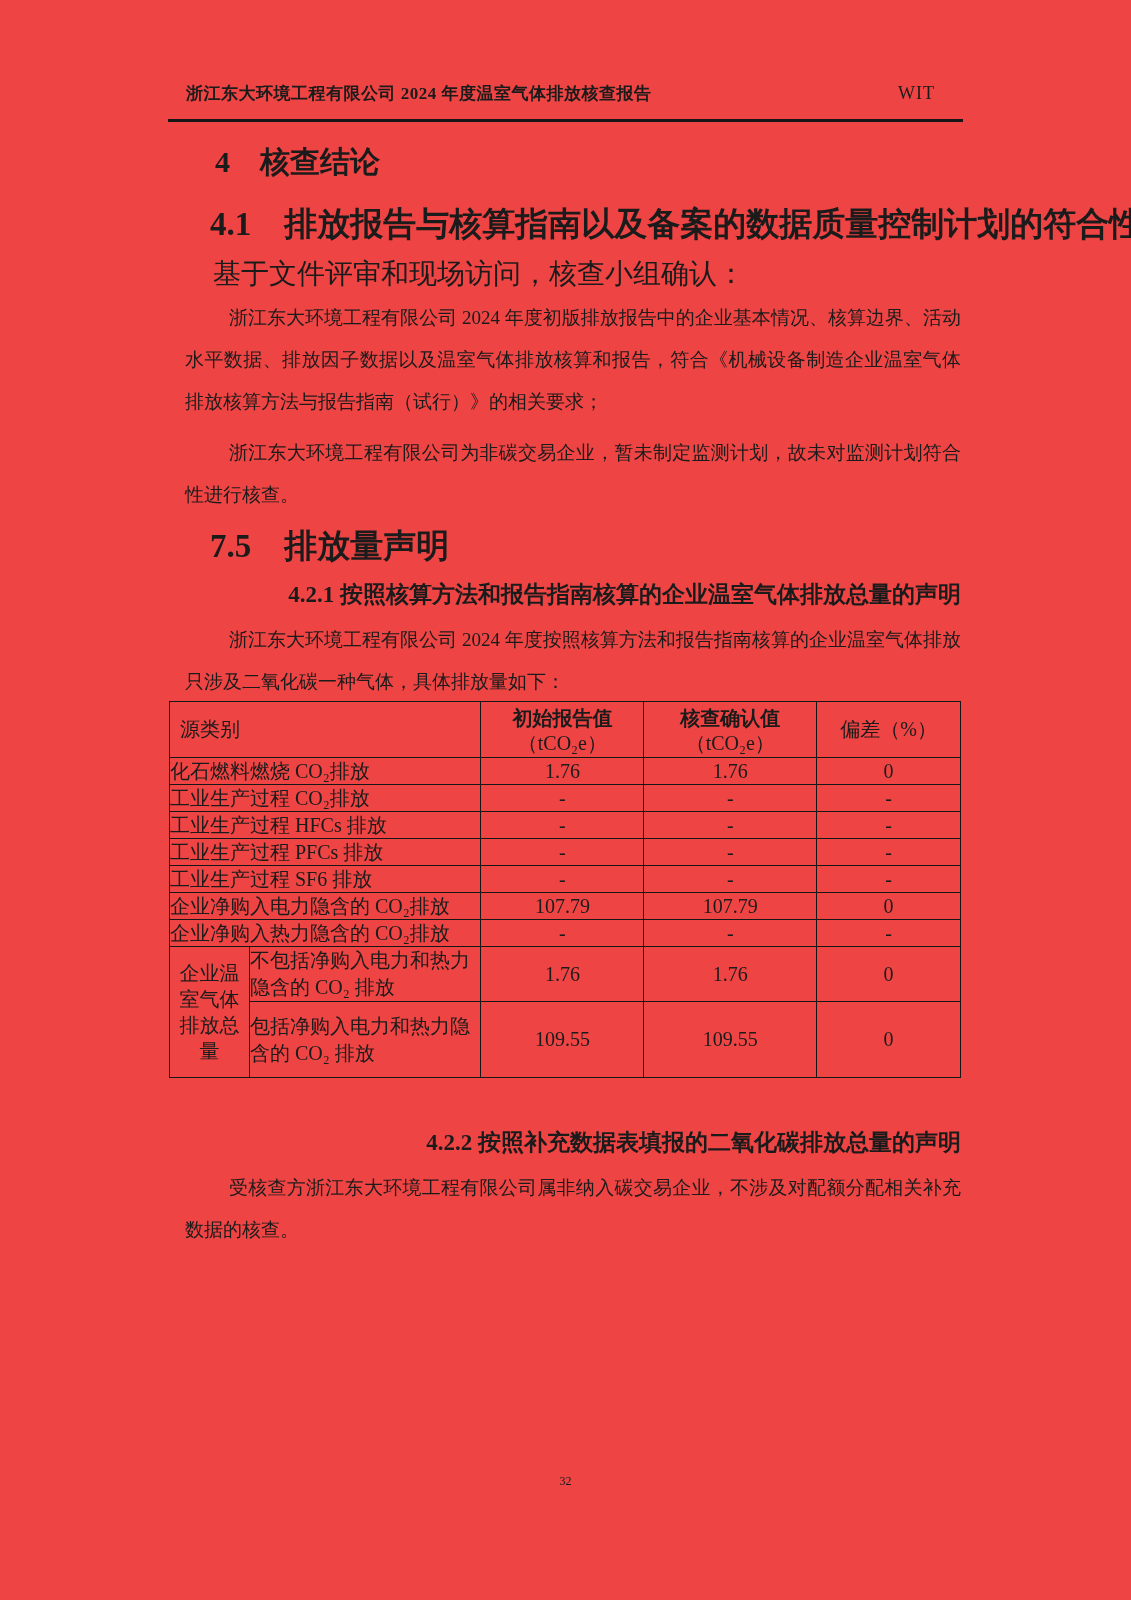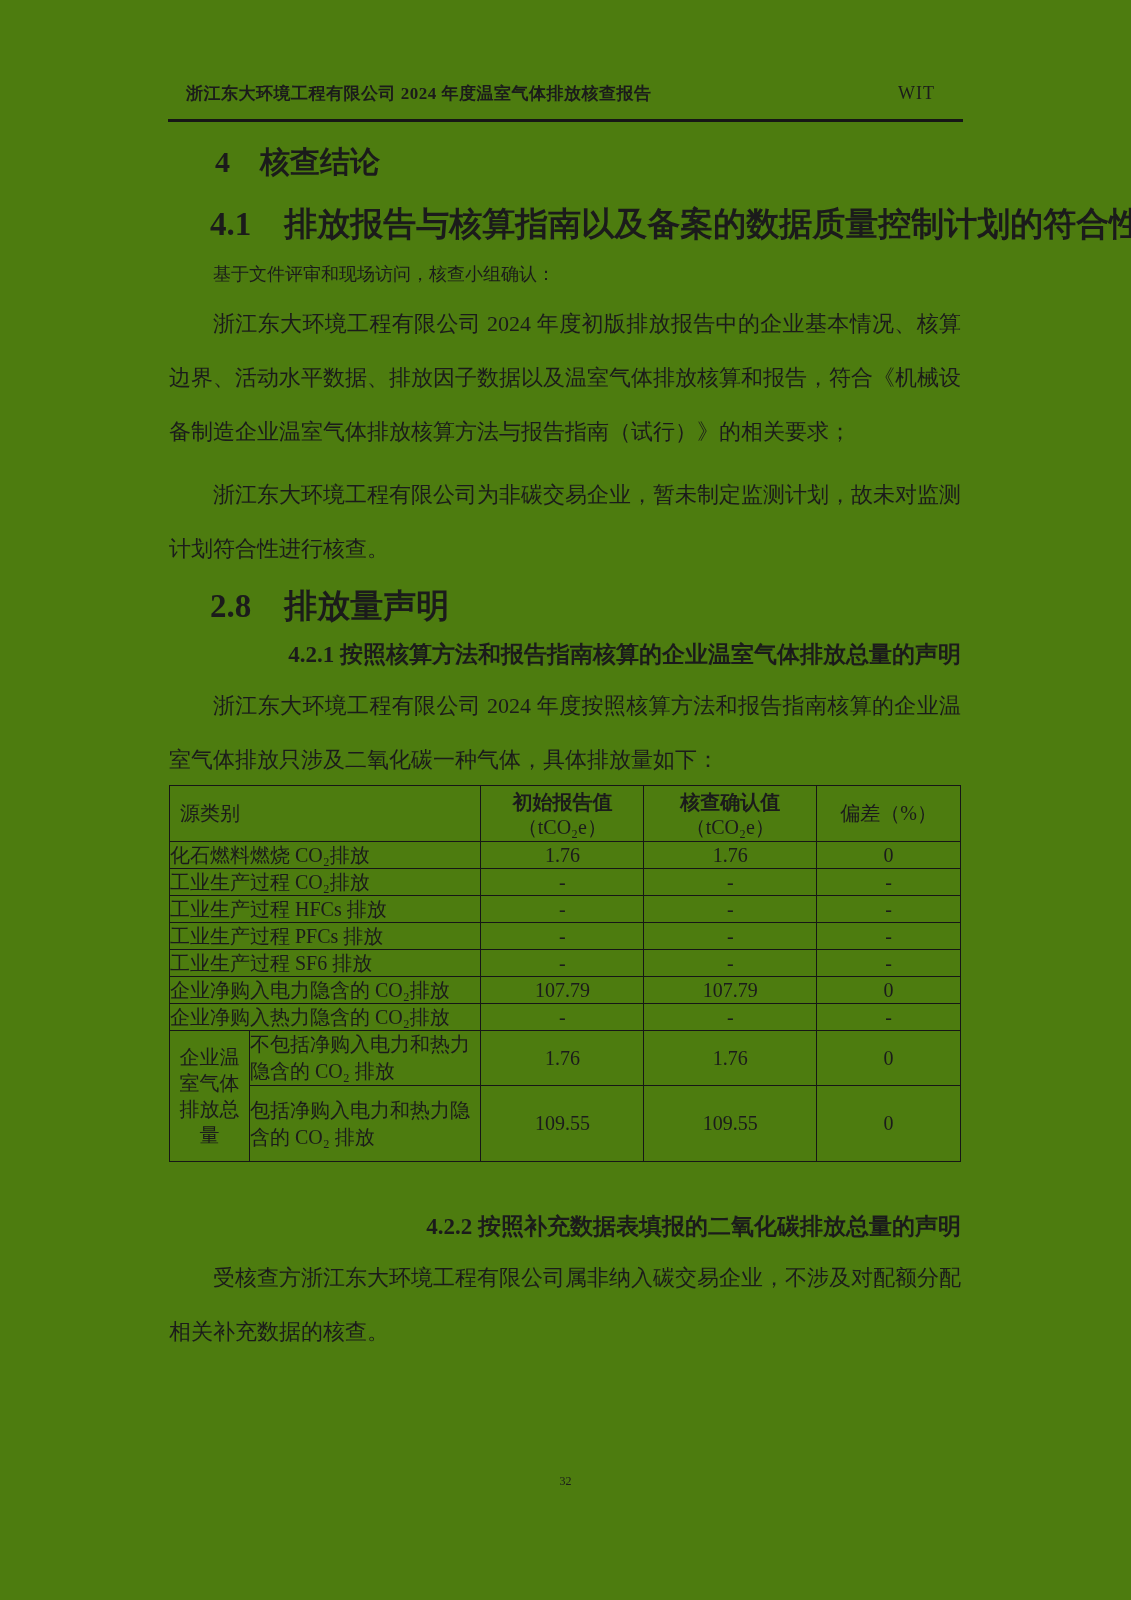--- a/index.html
+++ b/index.html
@@ -1,20 +1,20 @@
 <!DOCTYPE html>
 <html><head>
 <meta charset="utf-8">
 <style>
   html,body { margin:0; padding:0; background:#9a9a9a; }
   .page {
     position:relative;
     width:1131px; height:1600px;
     margin:0 auto;
-    background:#4d7c0f;
+    background:#ef4444;
     color:#1b1b1b;
     font-family:"Liberation Serif","DejaVu Serif",serif;
     overflow:hidden;
   }
   
   .header {
     position:absolute; left:168px; top:0; width:795px;
     padding-top:82px;
     border-bottom:3px solid #161616;
   }
@@ -36,25 +36,25 @@
     margin:27px 0 0 41px;
     font-size:33px; font-weight:bold; line-height:36px; white-space:nowrap;
   }
   .h2-42 { margin-top:12px; }
   .h3 {
     margin:16px 0 0 41px;
     font-size:23px; font-weight:bold; line-height:30px; white-space:nowrap;text-align:right;
   }
   .p-intro {
     margin:18px 0 0 44px;
-    font-size:18px; line-height:28px;
+    font-size:28px; line-height:28px;
   }
   .p-body {
-    margin:9px 0 0 0;
-    font-size:22px; line-height:54px;
+    margin:9px 0 0 16px;
+    font-size:19px; line-height:42px;
     text-indent:44px;
     text-align:justify;
   }
 
   
   table.emission {
     width:792px;
     margin-top:-2px;
     border-collapse:collapse;
     font-size:20px;
@@ -107,21 +107,21 @@
     <div class="h1">4　核查结论</div>
 
     <div class="h2">4.1　排放报告与核算指南以及备案的数据质量控制计划的符合性</div>
 
     <p class="p-intro">基于文件评审和现场访问，核查小组确认：</p>
 
     <p class="p-body">浙江东大环境工程有限公司 2024 年度初版排放报告中的企业基本情况、核算边界、活动水平数据、排放因子数据以及温室气体排放核算和报告，符合《机械设备制造企业温室气体排放核算方法与报告指南（试行）》的相关要求；</p>
 
     <p class="p-body">浙江东大环境工程有限公司为非碳交易企业，暂未制定监测计划，故未对监测计划符合性进行核查。</p>
 
-    <div class="h2 h2-42">2.8　排放量声明</div>
+    <div class="h2 h2-42">7.5　排放量声明</div>
 
     <div class="h3">4.2.1 按照核算方法和报告指南核算的企业温室气体排放总量的声明</div>
 
     <p class="p-body">浙江东大环境工程有限公司 2024 年度按照核算方法和报告指南核算的企业温室气体排放只涉及二氧化碳一种气体，具体排放量如下：</p>
 
     <table class="emission">
       <colgroup>
         <col style="width:80px">
         <col style="width:232px">
         <col style="width:163px">

